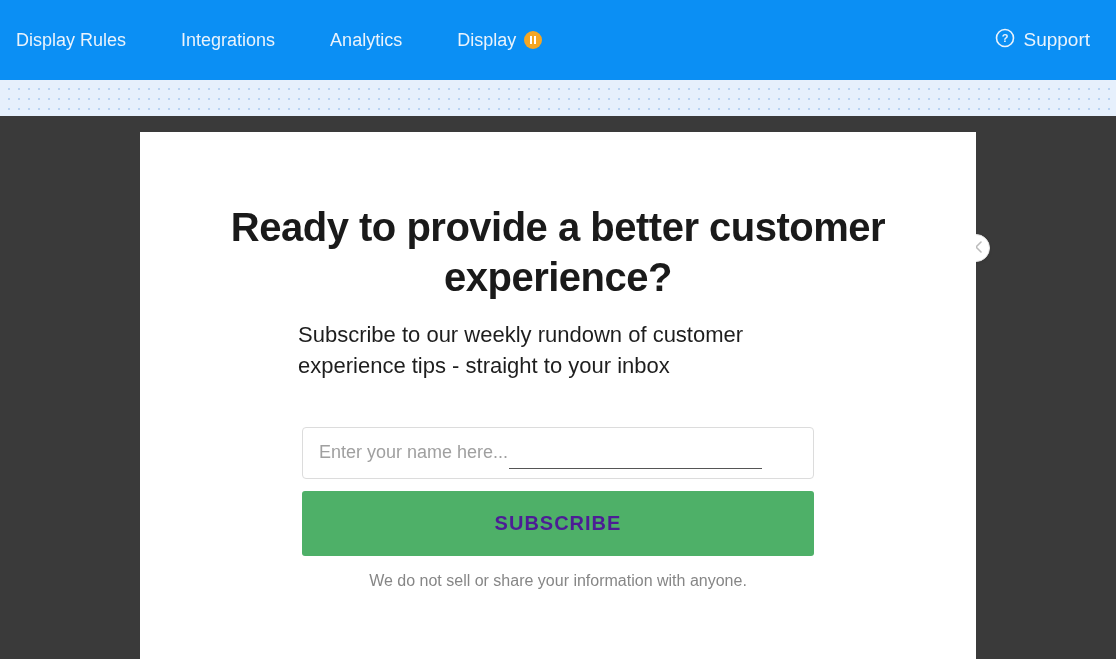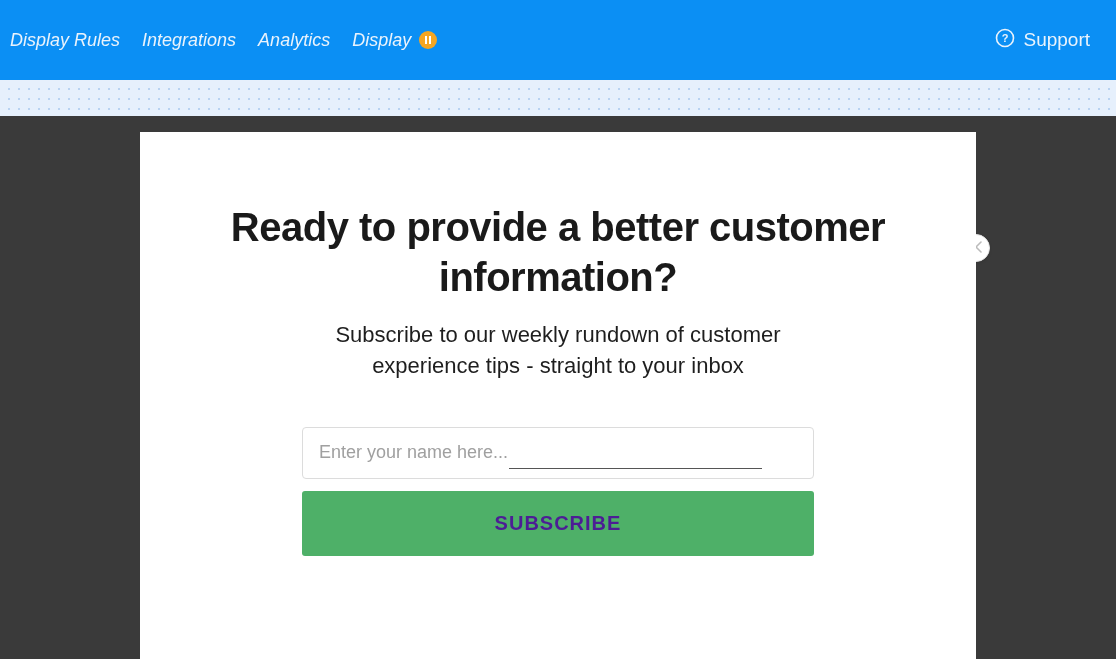--- a/index.html
+++ b/index.html
@@ -14,23 +14,22 @@
       background: #0b8ff4;
       height: 80px;
       display: flex;
       align-items: center;
       padding: 0 8px;
       color: #fff;
       position: relative;
     }
     .nav-left {
       display: flex;
-      gap: 22px;
-      margin-left: 2px;
-      font-style: italic;
+      gap: 55px;
+      margin-left: 8px;
     }
     .nav-item {
       font-size: 18px;
       font-weight: 400;
       color: #eaf3fc;
       cursor: pointer;
       display: flex;
       align-items: center;
       gap: 8px;
     }
@@ -100,21 +99,20 @@
       font-weight: 700;
       color: #1a1a1a;
       text-align: center;
       line-height: 1.25;
       letter-spacing: -0.5px;
       margin-bottom: 18px;
     }
     .modal .subtitle {
       font-size: 22px;
       color: #1e1e1e;
-      text-align: center;
       line-height: 1.4;
       max-width: 520px;
       margin: 0 auto 45px auto;
     }
     .form {
       width: 512px;
       margin: 8px auto;
     }
     .input-field {
       width: 100%;
@@ -198,24 +196,25 @@
   <div class="close-btn">
     <span>
       <svg viewBox="0 0 12 12">
           <line x1="1" y1="1" x2="11" y2="11" stroke="#bbb" stroke-width="1.6" stroke-linecap="round"></line>
           <line x1="11" y1="1" x2="1" y2="11" stroke="#bbb" stroke-width="1.6" stroke-linecap="round"></line>
         </svg>
     </span>
   </div>
 
   <div class="modal">
-    <h1>Ready to provide a better customer information?</h1>
+    <h1>Ready to provide a better customer experience?</h1>
     <p class="subtitle">Subscribe to our weekly rundown of customer experience tips - straight to your inbox</p>
 
     <div class="form">
       <input class="input-field" type="text" placeholder="Enter your name here..." style="">
       <div class="email-wrap">
         <div class="email-underline"></div>
       </div>
       <button class="subscribe-btn">SUBSCRIBE</button>
+      <p class="privacy">We do not sell or share your information with anyone.</p>
     </div>
   </div>
 </div>
 
 </body></html>

